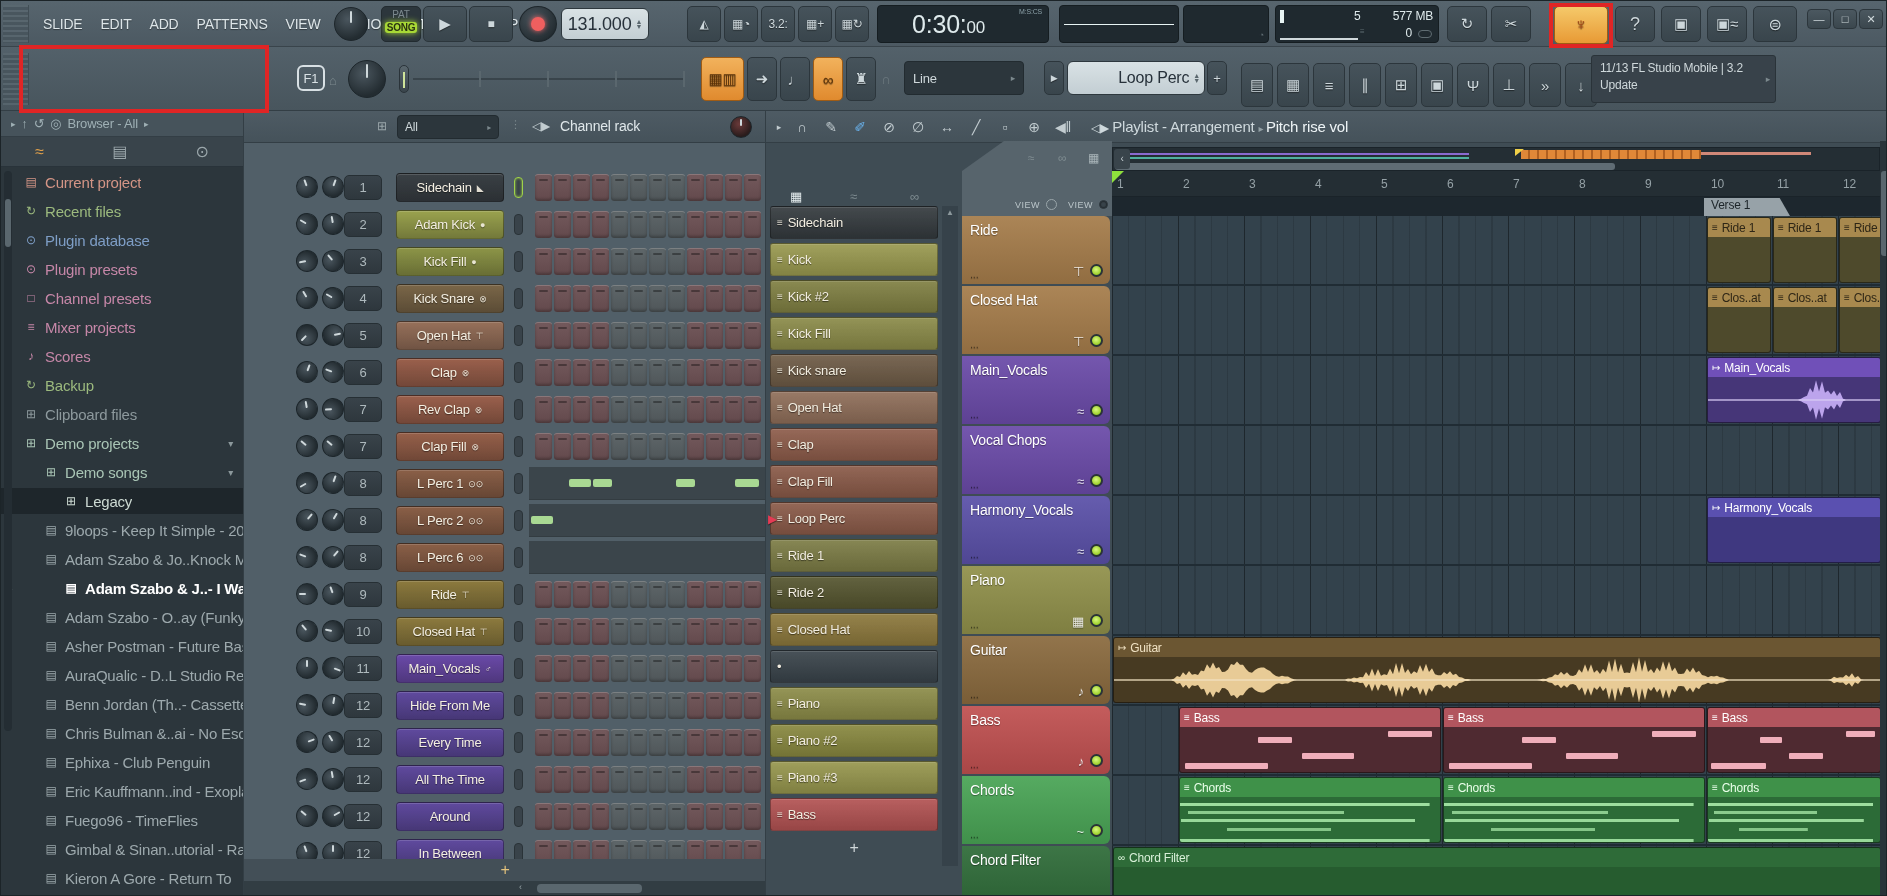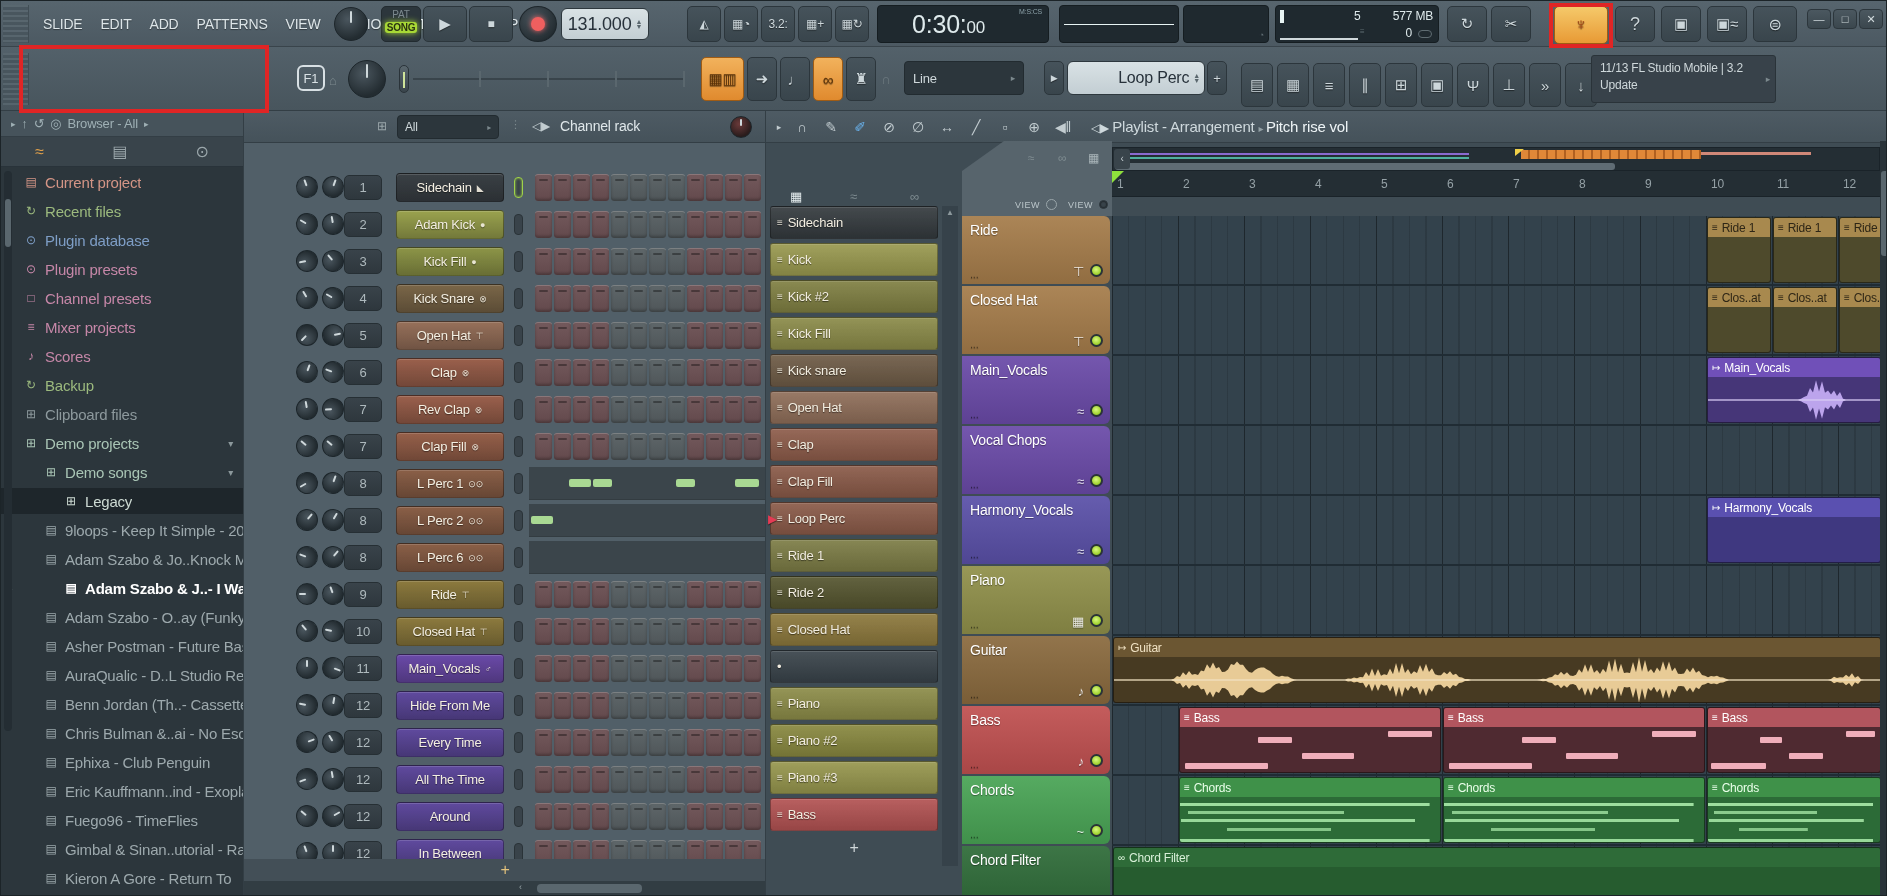--- a/index.html
+++ b/index.html
@@ -1106,20 +1106,23 @@
         <div class="tnum" style="left: 203px;">4</div>
         <div class="tnum" style="left: 269px;">5</div>
         <div class="tnum" style="left: 335px;">6</div>
         <div class="tnum" style="left: 401px;">7</div>
         <div class="tnum" style="left: 467px;">8</div>
         <div class="tnum" style="left: 533px;">9</div>
         <div class="tnum" style="left: 599px;">10</div>
         <div class="tnum" style="left: 665px;">11</div>
         <div class="tnum" style="left: 731px;">12</div>
       </div>
+    <div id="markerlane">
+      <div id="verse-tab"><span>Verse 1</span></div>
+    </div>
 
     <div id="grid">
         <div class="glane" style="top: 0px;"></div>
         <div class="glane" style="top: 70px;"></div>
         <div class="glane" style="top: 140px;"></div>
         <div class="glane" style="top: 210px;"></div>
         <div class="glane" style="top: 280px;"></div>
         <div class="glane" style="top: 350px;"></div>
         <div class="glane" style="top: 420px;"></div>
         <div class="glane" style="top: 490px;"></div>

